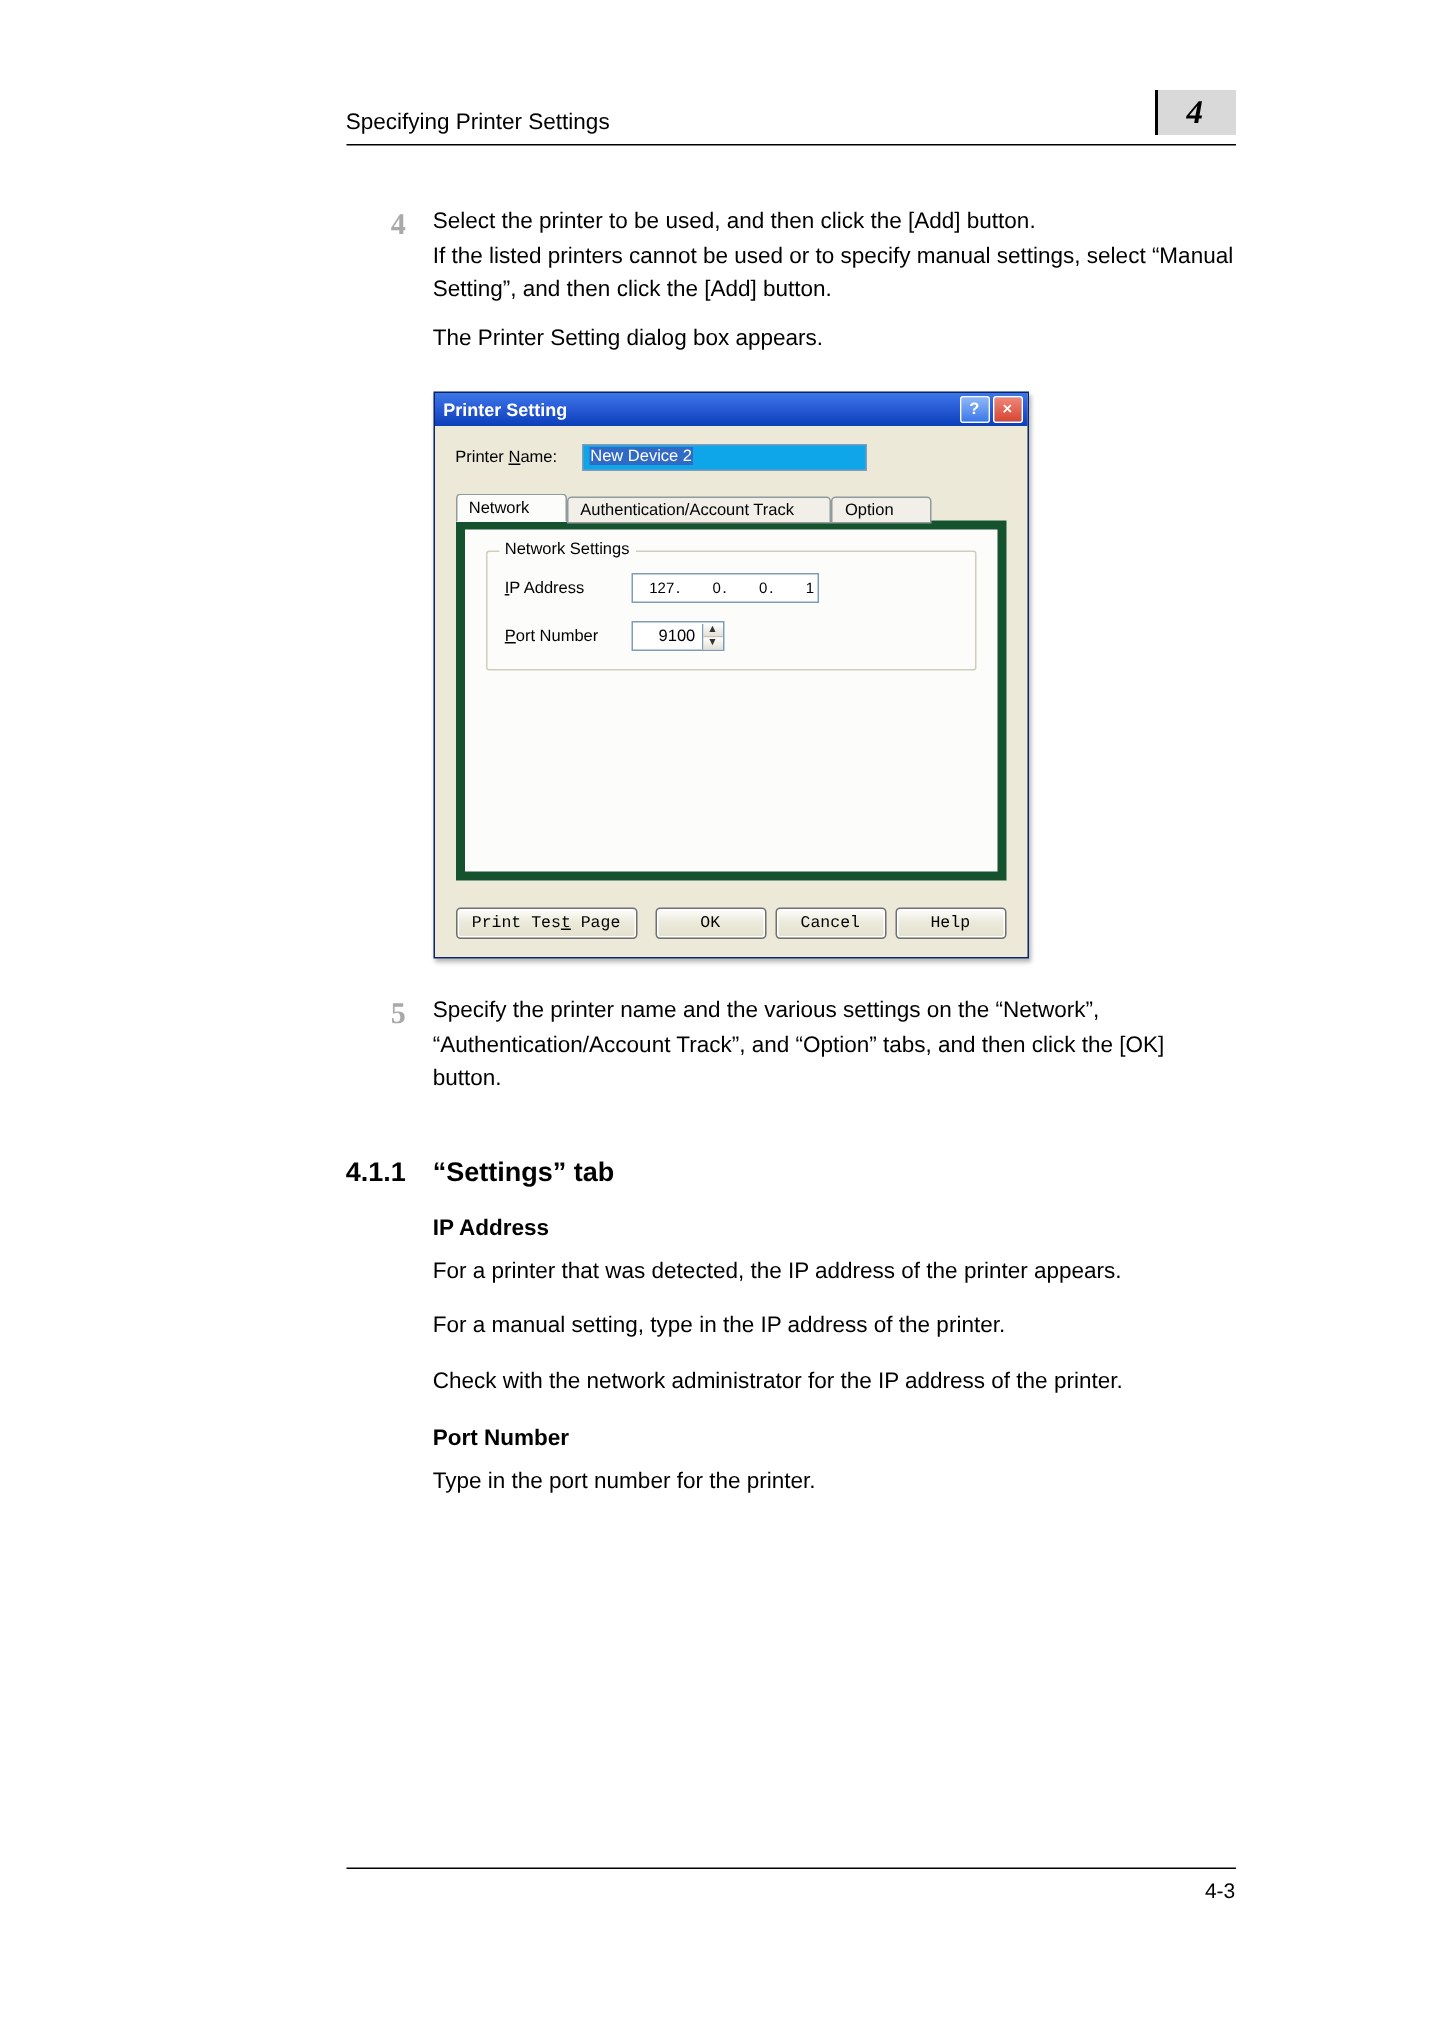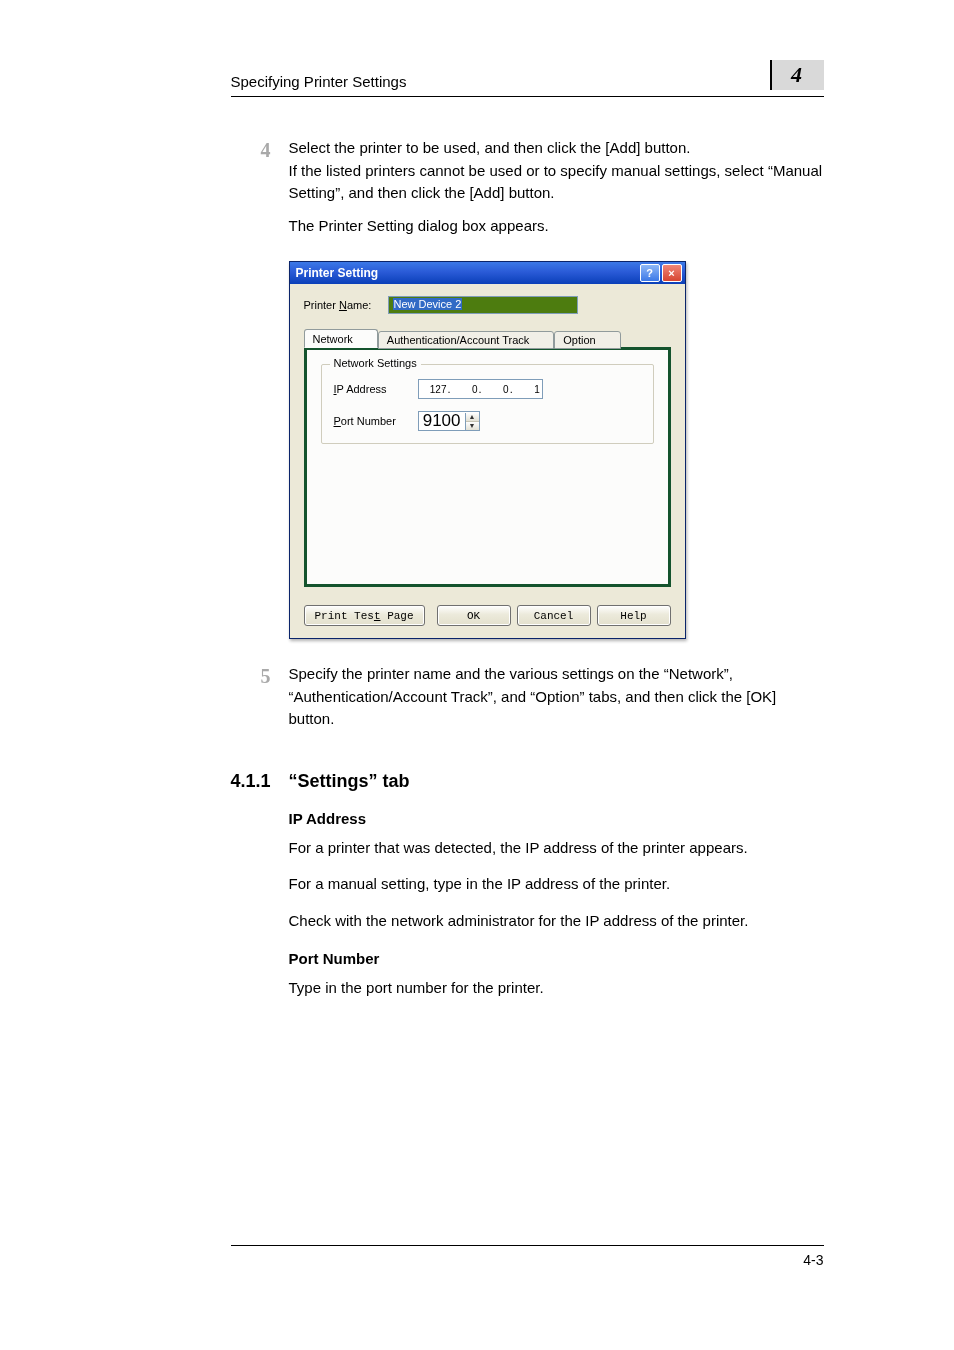--- a/index.html
+++ b/index.html
@@ -32,37 +32,37 @@
 .titlebar{height:22px;background:linear-gradient(#3b78e7,#2a5bd7 45%,#0a3fb8);display:flex;align-items:center;justify-content:space-between;padding:0 3px 0 6px;color:#fff;font-weight:bold}
 .titlebar .ttl{font-size:12px}
 .titlebar .tbtns{display:flex;gap:2px}
 .tbtn{width:18px;height:16px;border:1px solid #fff;border-radius:2px;display:flex;align-items:center;justify-content:center;font-weight:bold;font-size:11px;line-height:1}
 .tbtn.help{background:linear-gradient(#8eb7f7,#3b78e7);color:#fff}
 .tbtn.close{background:linear-gradient(#f08678,#d64531);color:#fff}
 .dlg-body{padding:12px 14px 10px 14px}
 .row{display:flex;align-items:center;margin-bottom:14px}
 .row label{width:84px}
 .row label u{text-decoration:underline}
-.txtbox{height:18px;border:1px solid #7f9db9;background:#4d7c0f;padding:1px 4px;box-sizing:border-box}
+.txtbox{height:18px;border:1px solid #7f9db9;background:#0ea5e9;padding:1px 4px;box-sizing:border-box}
 .pname{width:190px}
 .pname span{background:#316ac5;color:#fff;padding:0 1px}
 .tabs{display:flex;align-items:flex-end;margin-top:4px}
 .tab{border:1px solid #919b9c;border-bottom:none;background:#ece9d8;padding:3px 24px 2px 8px;margin-right:0px;border-radius:3px 3px 0 0;font-size:11px;position:relative;top:1px}
 .tab:not(.active){background:#f1efe7;border-bottom:1px solid #919b9c;top:2px;padding-top:2px}
 .tab.active{background:#fcfcfb;z-index:2;border-bottom:1px solid #fcfcfb}
-.tabpanel{border:3px solid #14532d;background:#fcfcfb;padding:14px 14px 14px 14px;height:240px;box-sizing:border-box}
+.tabpanel{border:6px solid #14532d;background:#fcfcfb;padding:14px 14px 14px 14px;height:240px;box-sizing:border-box}
 .groupbox{border:1px solid #d0cdbd;border-radius:2px;padding:14px 12px 12px 12px;position:relative}
 .groupbox .legend{position:absolute;top:-8px;left:8px;background:#fcfcfb;padding:0 4px;font-size:11px}
 .ipboxwrap{display:flex;align-items:center}
 .ipbox{border:1px solid #7f9db9;background:#fff;display:flex;align-items:center;height:18px;padding:0 2px}
 .ipseg{width:26px;text-align:right;font-size:10px}
 .ipdot{padding:0 1px}
 .portrow{margin-top:12px;display:flex;align-items:center}
 .spin{border:1px solid #7f9db9;background:#fff;display:flex;align-items:center;height:18px}
-.spin .val{width:38px;text-align:right;padding:0 4px;font-size:17px}
+.spin .val{width:38px;text-align:right;padding:0 4px;font-size:11px}
 .spin .arrows{display:flex;flex-direction:column;border-left:1px solid #7f9db9}
 .spin .arrow{width:13px;height:8px;background:linear-gradient(#fefefe,#e3e1d5);font-size:7px;line-height:8px;text-align:center;color:#333;border-bottom:1px solid #c6c3b3}
 .spin .arrow:last-child{border-bottom:none}
 .dlg-buttons{display:flex;justify-content:space-between;align-items:center;padding:8px 14px 12px 14px}
 .winbtn{min-width:74px;height:21px;border:1px solid #707070;border-radius:3px;background:linear-gradient(#fefefe,#eceadb 45%,#e3e0cd);font-size:11px;font-family:Liberation Mono, monospace;padding:0 10px;box-shadow:inset 0 0 0 1px #fff}
 .right-btns{display:flex;gap:6px}
 .lbl84{width:84px;display:inline-block}
 </style>
 </head>
 <body>

